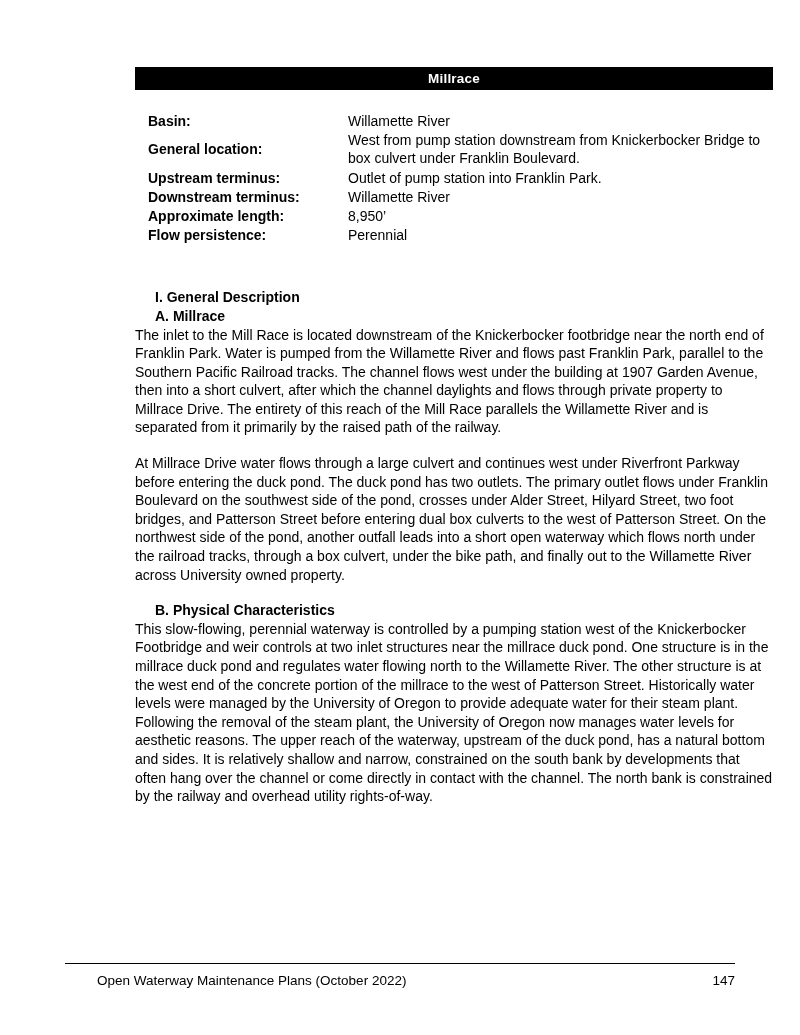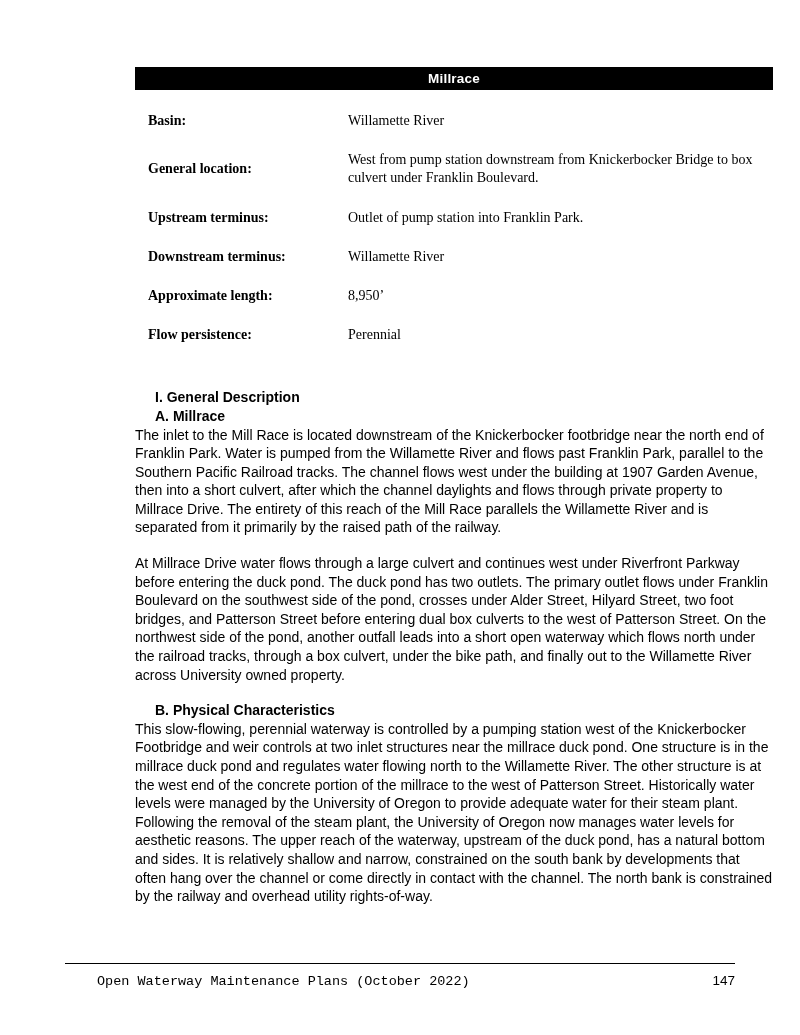--- a/index.html
+++ b/index.html
@@ -24,25 +24,24 @@
     color: #ffffff;
     text-align: center;
     font-weight: bold;
     font-size: 13.5px;
     padding: 4px 0 4px 0;
     letter-spacing: 0.2px;
   }
   .fields {
     display: grid;
     grid-template-columns: 213px 1fr;
-    row-gap: 21px;
+    row-gap: 1px;
     margin-top: 22px;
     font-size: 14px;
     line-height: 1.3;
-    font-family: Liberation Serif, serif;
   }
   .field-label {
     font-weight: bold;
     align-self: center;
     padding-left: 13px;
   }
   .field-value {
     align-self: center;
   }
   .body-text {
@@ -58,21 +57,21 @@
     left: 65px;
     right: 65px;
     top: 963px;
     border-top: 1px solid #000000;
     padding-top: 9px;
     font-size: 13.5px;
     display: flex;
     justify-content: space-between;
     align-items: baseline;
   }
-  .footer-left { padding-left: 32px; font-family: Liberation Mono, monospace; }
+  .footer-left { padding-left: 32px; }
 </style>
 </head>
 <body>
 
 <div class="content">
 
   <div class="title-bar">
     <span>Millrace</span>
   </div>
 

